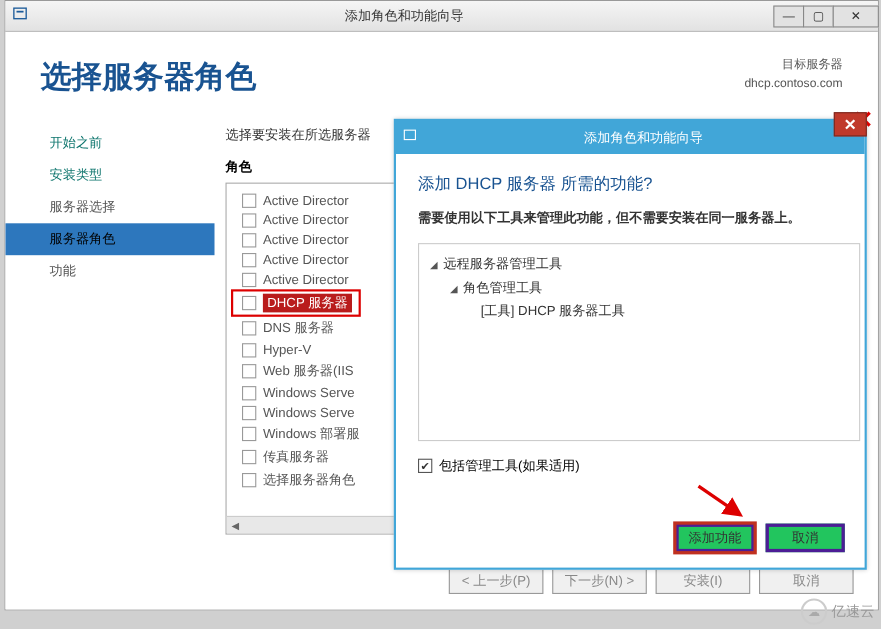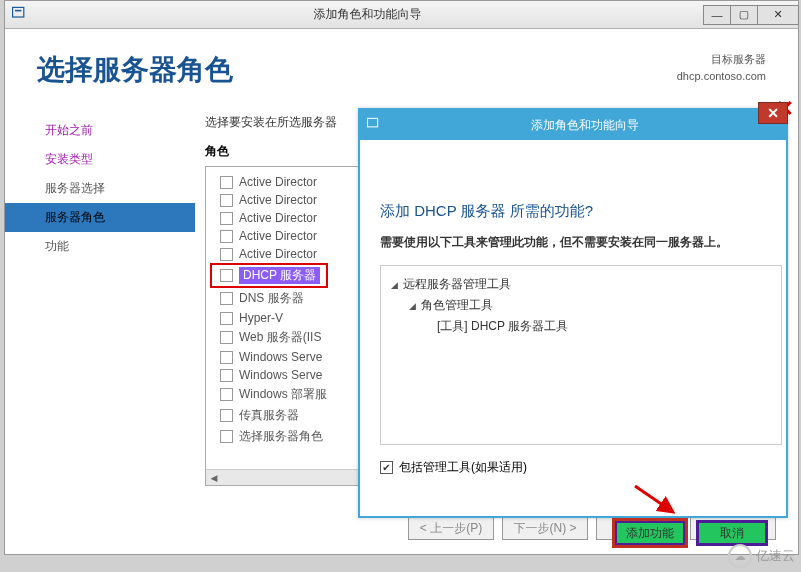--- a/index.html
+++ b/index.html
@@ -16,48 +16,48 @@
   
   .parent-body { position: absolute; top: 28px; left: 0; right: 0; bottom: 0; background: #fff; }
   
   .page-header { padding: 22px 32px 12px 32px; display:flex; justify-content:space-between; align-items:flex-start;}
   .page-title { font-size: 28px; color: #195391; font-weight: 700; }
   .target-info { text-align: right; font-size: 11px; color: #555; line-height: 1.5; }
   
   .body-row { display:flex; position:absolute; top:75px; left:0; right:0; bottom:0;}
   
   .sidebar { width: 190px; padding: 12px 0 0 0; }
-  .side-item { padding: 6px 10px 6px 40px; font-size: 12px; color: #a21caf; cursor: default; }
+  .side-item { padding: 6px 10px 6px 40px; font-size: 12px; color: #0f766e; cursor: default; }
   .side-item.enabled { color: #555; }
   .side-item.active { background: #2d77bd; color: #000000; }
   
   .main-content { flex:1; padding: 10px 20px 0 10px; position:relative;}
   .instruction { font-size: 12px; color: #333; margin-bottom: 12px; }
   .roles-label { font-size: 12px; font-weight: bold; margin-bottom: 6px; }
   .roles-box { border: 1px solid #aaa; width: 260px; height: 320px; padding: 6px 0; overflow: hidden; position:relative;}
   .role-item { display:flex; align-items:center; padding: 2px 6px 2px 14px; font-size: 12px; color: #555; white-space: nowrap; }
   .role-chk { width: 13px; height: 13px; border:1px solid #999; margin-right: 6px; display:inline-block; background:#fff; flex-shrink:0;}
   .role-highlight { border: 2px solid #d00; padding:0; margin:0 4px; display:inline-flex; align-items:center;}
   .role-highlight .role-item{ padding:2px 6px 2px 8px;}
-  .role-highlight .sel { background:#8b5cf6; color:#fff; padding: 0 4px;}
+  .role-highlight .sel { background:#b91c1c; color:#fff; padding: 0 4px;}
   .scroll-h { position:absolute; bottom:0; left:0; right:0; height:16px; background:#e8e8e8; border-top:1px solid #ccc; display:flex; align-items:center;}
   .scroll-btn {width:16px;height:15px;display:flex;align-items:center;justify-content:center;color:#666;font-size:9px;}
   
   .bottom-buttons { position:absolute; bottom: 14px; right: 22px; display:flex; gap:8px;}
   .wiz-btn { min-width: 86px; height: 24px; border:1px solid #999; background:#f0f0f0; color:#888; font-size:12px; display:flex; align-items:center; justify-content:center;}
   
   
   .sub-dialog { position:absolute; top: 108px; left: 358px; width: 430px; height: 410px; border: 2px solid #41a6d8; background:#fff; box-shadow: 0 0 4px rgba(0,0,0,0.2);}
   .sub-titlebar { height: 30px; background: #41a6d8; display:flex; align-items:center; position:relative;}
   .sub-title-text { flex:1; text-align:center; color:#fff; font-size:12px;}
   .sub-icon { width:18px; height:18px; margin-left:6px; color:#fff;}
   .sub-close { position:absolute; right:-2px; top:-8px; width:30px; height:22px; background:#c0392b; color:#fff; display:flex; align-items:center; justify-content:center; font-size:14px; font-weight:bold; border:1px solid #7b2a21;}
   .red-x-corner { position:absolute; right:-8px; top:-14px; color:#d00; font-size:22px; font-weight:bold;}
   
-  .sub-body { padding: 18px 4px 14px 20px; position:relative; height: calc(100% - 30px); margin-top: 44px;}
+  .sub-body { padding: 18px 4px 14px 20px; position:relative; height: calc(100% - 30px);}
   .sub-heading { color:#195391; font-size:15px; margin-bottom: 12px; }
   .sub-desc { font-size:12px; color:#333; margin-bottom: 14px; line-height:1.5;font-weight:bold;}
   .tree-box { border:1px solid #ccc; height: 180px; padding: 8px 10px; font-size:12px; color:#333;}
   .tree-row { display:flex; align-items:center; padding: 2px 0;}
   .tree-caret { width:12px; display:inline-block; font-size:9px; color:#555;}
   .tree-indent1 { padding-left: 18px;}
   .tree-indent2 { padding-left: 46px;}
   
   .include-row { margin-top: 14px; display:flex; align-items:center; font-size:12px;}
   .chk-checked { width:13px; height:13px; border:1px solid #555; margin-right:6px; display:inline-flex; align-items:center; justify-content:center; font-size:10px; color:#333; background:#fff;}

